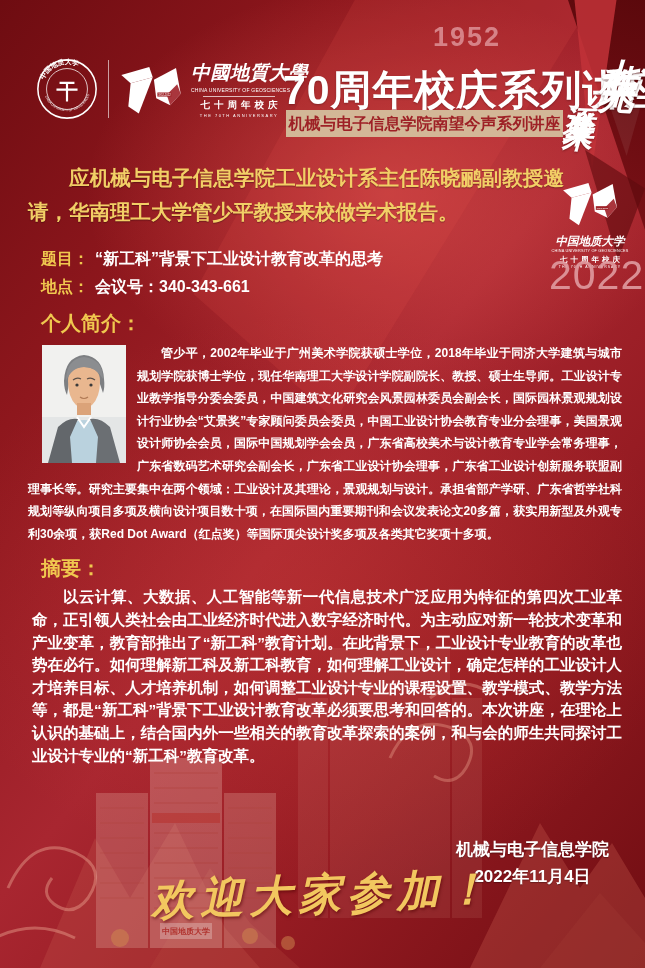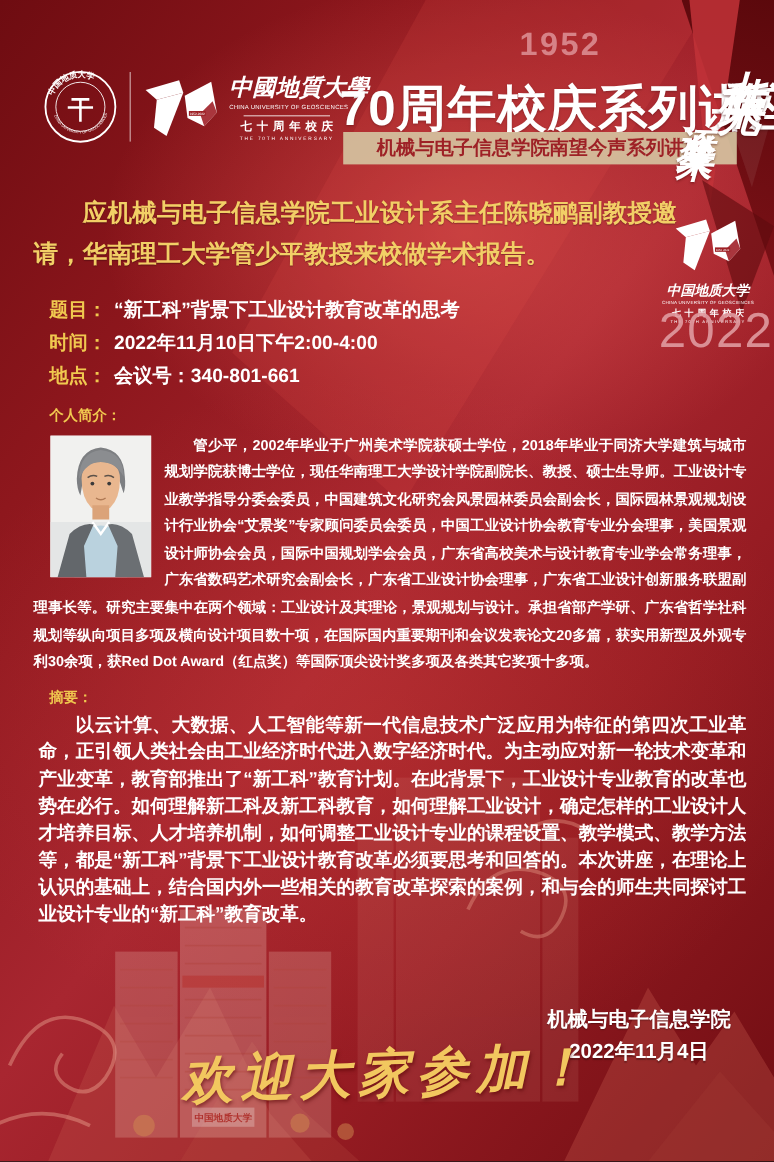--- a/index.html
+++ b/index.html
@@ -32,21 +32,21 @@
   .univ-block{margin-left:8px;width:96px;text-align:center;}
   .univ-cn{font-family:"DejaVu Serif","Liberation Serif",serif;font-weight:bold;font-style:italic;
     font-size:19px;white-space:nowrap;letter-spacing:.5px;}
   .univ-en{font-size:5px;letter-spacing:.2px;margin-top:1px;white-space:nowrap;}
   .univ-rule{height:1px;background:rgba(255,255,255,.7);margin:3px 12px 1px;}
   .univ-anniv-cn{font-size:9.5px;letter-spacing:4px;font-weight:bold;margin-top:2px;padding-left:4px;white-space:nowrap;}
   .univ-anniv-en{font-size:4px;letter-spacing:1.5px;margin-top:1px;white-space:nowrap;}
 
   .main-title{position:absolute;left:283px;top:63px;margin:0;font-size:41px;font-weight:bold;color:#fff;
     letter-spacing:1px;white-space:nowrap;text-shadow:0 1px 2px rgba(0,0,0,.25);}
-  .subtitle-bar{position:absolute;left:286px;top:110px;width:328px;height:27px;line-height:27px;
+  .subtitle-bar{position:absolute;left:286px;top:110px;width:277px;height:27px;line-height:27px;
     background:rgba(213,194,159,0.92);color:#9e2126;font-weight:bold;font-size:16px;text-align:center;white-space:nowrap;}
   .year-1952{position:absolute;left:433px;top:22px;font-size:27px;font-weight:bold;color:#de9297;opacity:.85;letter-spacing:2px;}
   .year-2022{position:absolute;left:549px;top:252px;font-size:41px;font-weight:normal;color:#e09ba0;opacity:.9;letter-spacing:1px;}
 
   .calli{position:absolute;writing-mode:vertical-rl;font-family:"DejaVu Serif","Liberation Serif",serif;
     font-style:italic;font-weight:bold;color:#fff;text-shadow:0 1px 2px rgba(60,0,0,.45);}
   .calli-1{left:594px;top:28px;font-size:37px;letter-spacing:6px;transform:rotate(2deg);}
   .calli-2{left:558px;top:82px;font-size:30px;letter-spacing:5px;transform:rotate(2deg);}
 
   
@@ -58,21 +58,21 @@
   .rc-anniv-en{font-size:3.5px;letter-spacing:1px;white-space:nowrap;}
 
   
   .content{position:absolute;left:28px;top:161px;width:594px;color:#fff;}
   .invitation{width:536px;margin:0;font-size:20.5px;line-height:34px;font-weight:bold;color:#f2cf66;
     text-indent:2em;text-align:justify;text-shadow:0 1px 1px rgba(0,0,0,.3);}
   .info-rows{margin:16px 0 0 13px;}
   .info-row{font-size:16px;font-weight:bold;line-height:27.5px;white-space:nowrap;}
   .info-label{color:#f0c84f;margin-right:6px;}
   .info-value{color:#ffffff;}
-  .sec-label{margin:10px 0 0 13px;font-size:12px;font-weight:bold;color:#f0c84f;}
+  .sec-label{margin:10px 0 0 13px;font-size:20px;font-weight:bold;color:#f0c84f;}
   .bio-wrap{margin-top:5px;font-size:12px;line-height:22.6px;font-weight:bold;text-align:justify;text-indent:2em;}
   .photo-frame{float:left;width:84px;height:118px;margin:3px 11px 3px 14px;background:#fff;}
   .photo-frame svg{display:block;width:84px;height:118px;}
   .abstract-label{clear:none;}
   .abstract-text{margin:4px 0 0 4px;font-size:15.5px;line-height:22.6px;font-weight:bold;text-align:justify;text-indent:2em;}
 
   .signature{position:absolute;right:36px;top:836px;text-align:center;color:#fff;font-weight:bold;
     font-size:17px;line-height:27px;text-shadow:0 1px 1px rgba(0,0,0,.3);}
   .welcome{position:absolute;left:0;top:866px;width:645px;text-align:center;
     font-family:"DejaVu Serif","Liberation Serif",serif;font-style:italic;font-weight:bold;font-size:43px;
@@ -193,24 +193,21 @@
   <div class="year-2022">2022</div>
 
   <main class="content">
     <p class="invitation">应机械与电子信息学院工业设计系主任陈晓鹂副教授邀请，华南理工大学管少平教授来校做学术报告。</p>
 
     <div class="info-rows">
       <div class="info-row">
         <span class="info-label">题目：</span><span class="info-value">“新工科”背景下工业设计教育改革的思考</span>
       </div>
       <div class="info-row">
-        <span class="info-label">时间：</span><span class="info-value">2022年11月10日下午2:00-4:00</span>
-      </div>
-      <div class="info-row">
-        <span class="info-label">地点：</span><span class="info-value">会议号：340-801-661</span>
+        <span class="info-label">地点：</span><span class="info-value">会议号：340-343-661</span>
       </div>
     </div>
 
     <div class="sec-label">个人简介：</div>
     <div class="bio-wrap">
       <div class="photo-frame">
         <svg viewBox="0 0 84 118">
           <rect width="84" height="118" fill="#f1f1ef"></rect>
           <rect y="72" width="84" height="46" fill="#e4e6e6"></rect>
           <path d="M22,36 Q23,12 42,10 Q61,12 62,34 Q63,42 61,48 L57,36 Q50,24 42,24 Q32,24 27,38 L25,50 Q22,44 22,36 Z" fill="#7d7f82"></path>

